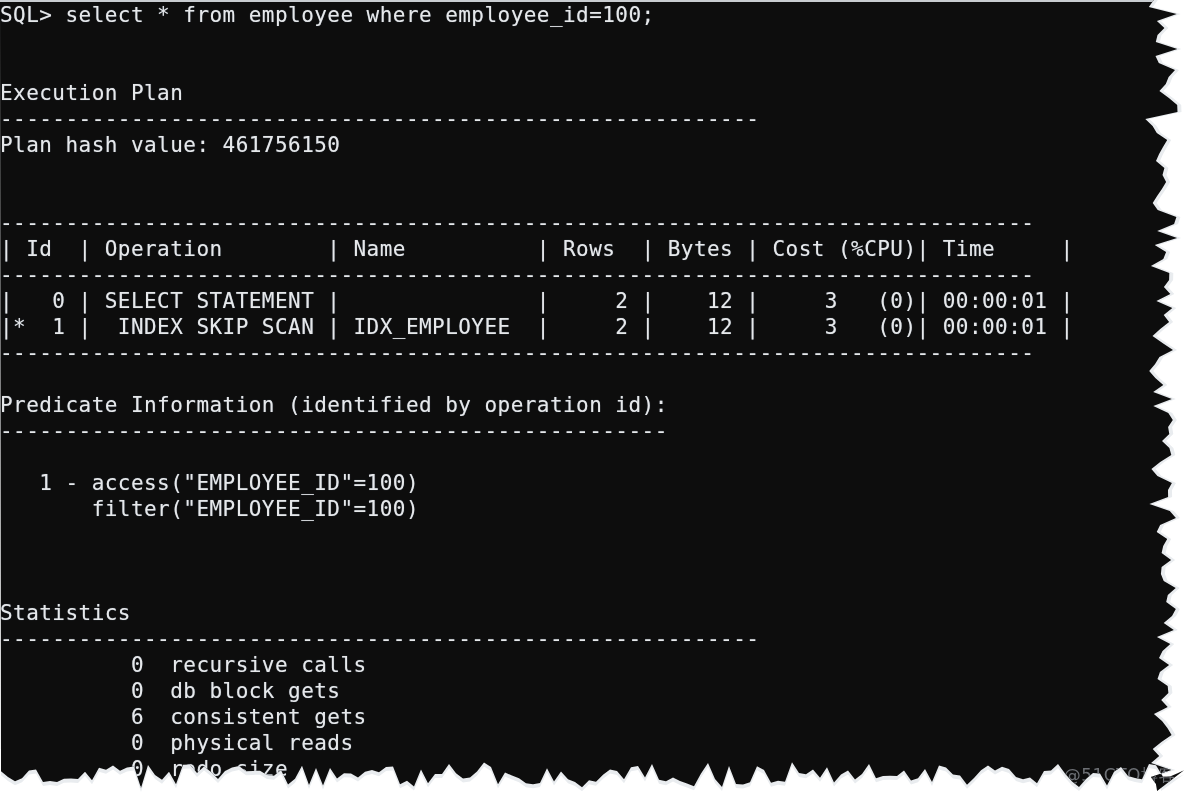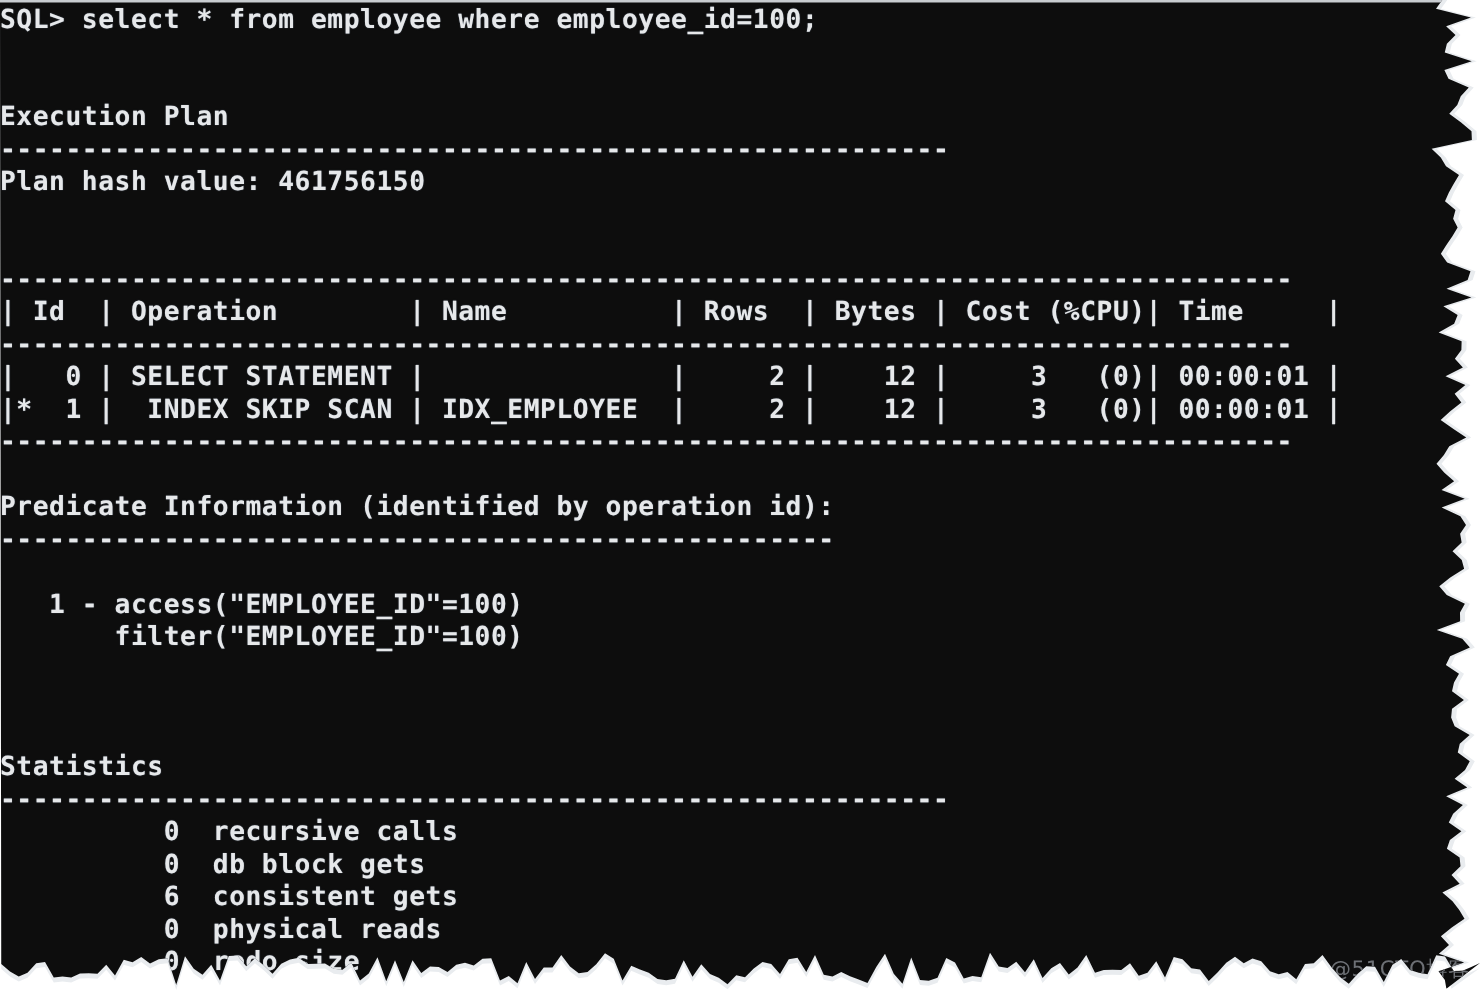--- a/index.html
+++ b/index.html
@@ -60,21 +60,20 @@
     font-family: "DejaVu Sans Mono", "Liberation Mono", monospace;
     font-size: 21px;
     line-height: 26px;
     letter-spacing: 0.45px;
     white-space: pre;
     text-shadow: 0 0 1px rgba(160,180,210,0.55);
   }
   #console .ln {
     display: block;
     height: 26px;
-    font-weight: bold;
   }
   #console .ln.blank {
     height: 26px;
   }
 
   
   #watermark {
     position: absolute;
     right: 8px;
     bottom: 6px;

